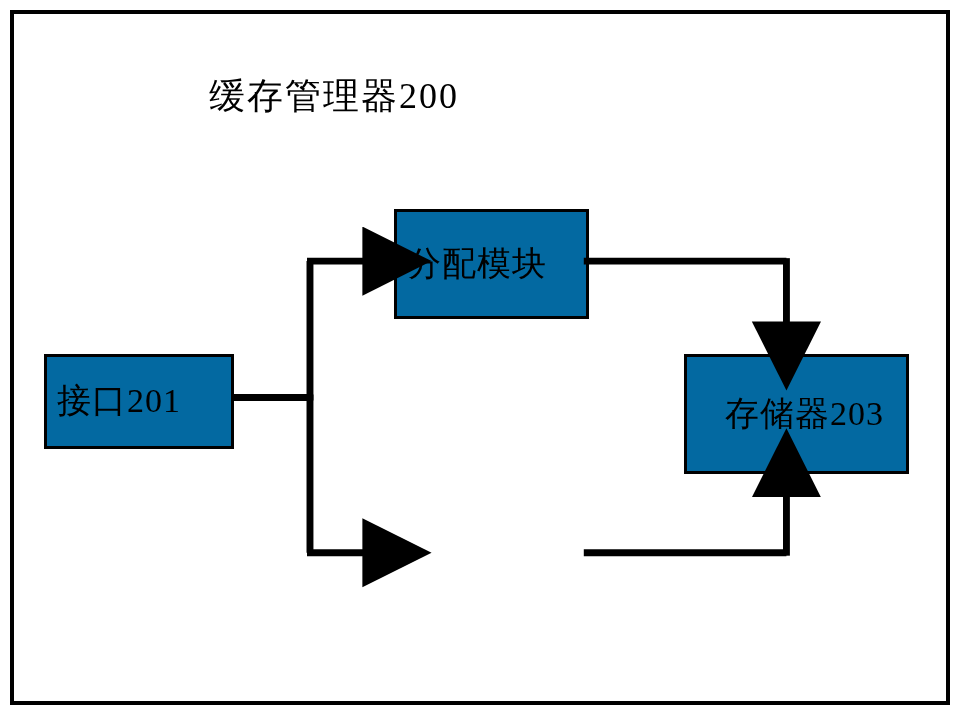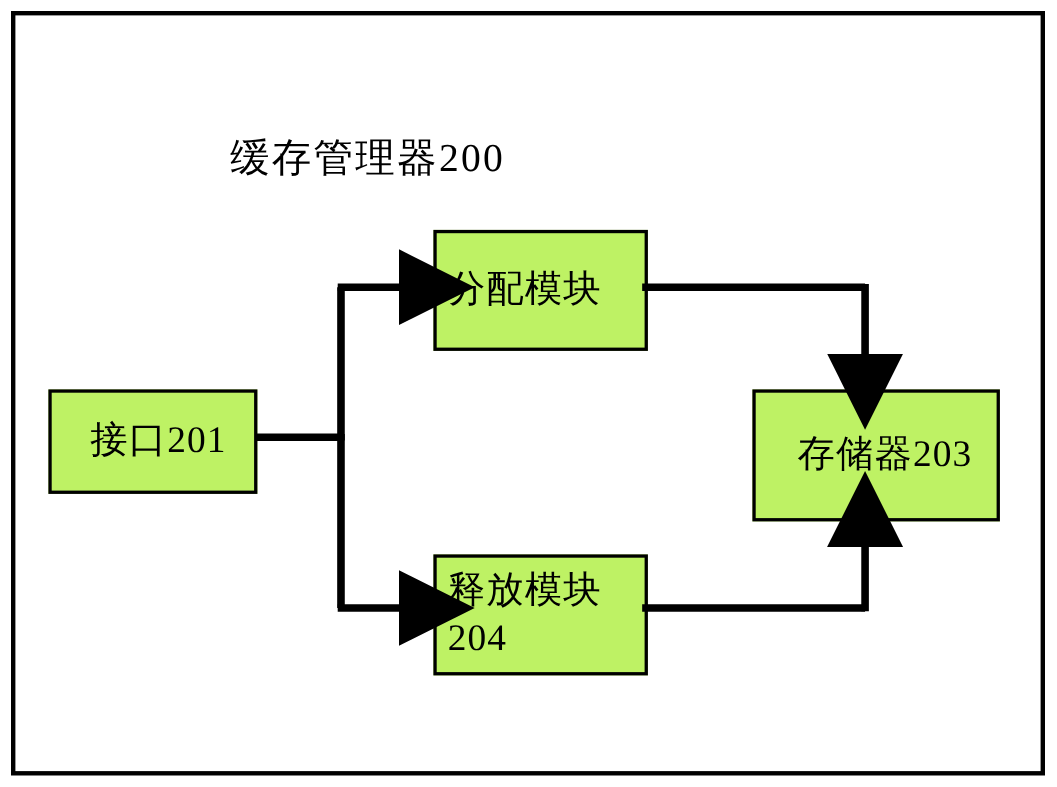--- a/index.html
+++ b/index.html
@@ -17,40 +17,38 @@
     width: 940px;
     height: 695px;
     border: 4px solid #000;
   }
   .title {
     position: absolute;
     left: 195px;
     top: 58px;
     font-size: 36px;
     letter-spacing: 2px;
-    margin-top: 47px;
   }
   .box {
     position: absolute;
     border: 3px solid #000;
-    background: #bef264;
+    background: #0369a1;
     display: flex;
     flex-direction: column;
     justify-content: center;
     padding-left: 10px;
     font-size: 34px;
     line-height: 1.3;
     letter-spacing: 1px;
   }
   .box-interface {
     left: 30px;
     top: 340px;
     width: 190px;
     height: 95px;
-    align-items: center;
   }
   .box-alloc {
     left: 380px;
     top: 195px;
     width: 195px;
     height: 110px;
   }
   .box-release {
     left: 380px;
     top: 490px;
@@ -79,24 +77,20 @@
   <div class="title">缓存管理器200</div>
 
   <div class="box box-interface">
     <span>接口201</span>
   </div>
 
   <div class="box box-alloc">
     <span>分配模块</span>
   </div>
 
-  <div class="box box-release">
-    <span>释放模块</span>
-    <span>204</span>
-  </div>
 
   <div class="box box-storage">
     <span>存储器203</span>
   </div>
 
   <svg class="arrows" viewBox="0 0 940 695">
     <defs>
       <marker id="ah" markerWidth="14" markerHeight="14" refX="2" refY="5" orient="auto">
         <polygon points="0,0 10,5 0,10" fill="#000"></polygon>
       </marker>

